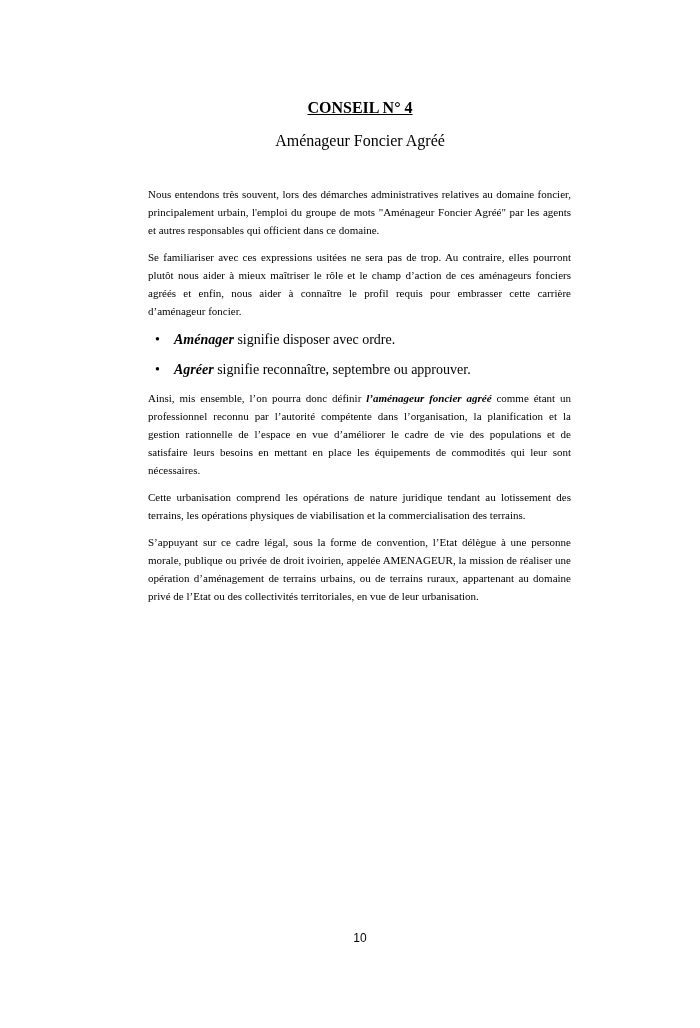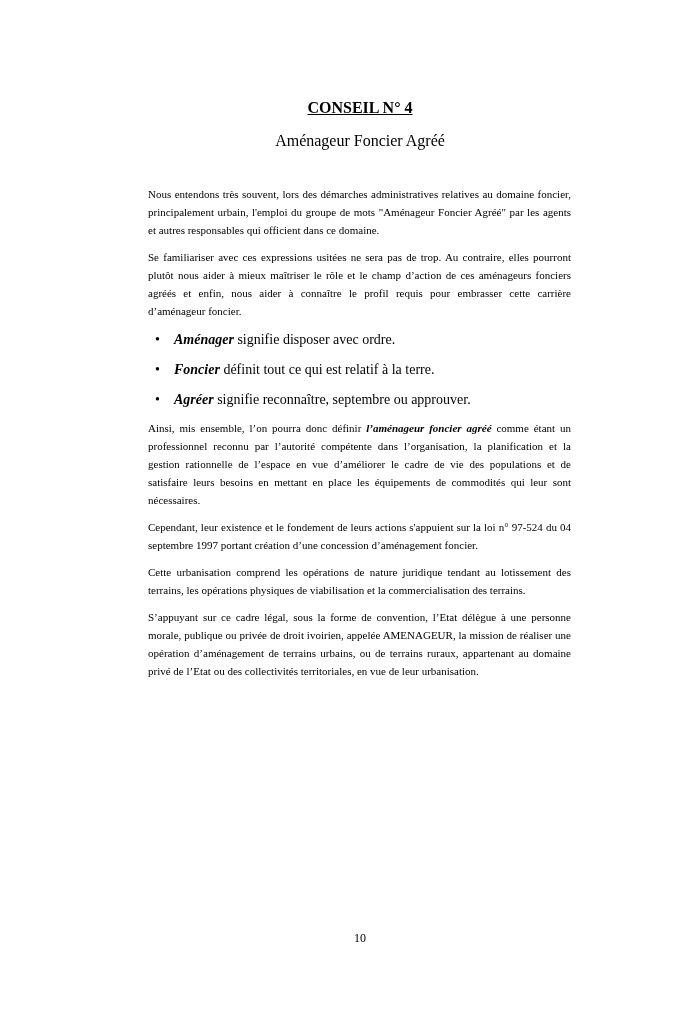--- a/index.html
+++ b/index.html
@@ -66,40 +66,38 @@
   .bold-italic {
     font-weight: bold;
     font-style: italic;
   }
   .page-number {
     position: absolute;
     left: 148px;
     width: 424px;
     top: 931px;
     text-align: center;
-    font-family: Liberation Serif, serif;
+    font-family: Liberation Sans, sans-serif;
     font-size: 12px;
     line-height: 14px;
   }
 </style>
 </head>
 <body>
 
 <div class="page">
   <div class="content">
     <h1 class="doc-title">CONSEIL N° 4</h1>
     <h2 class="doc-subtitle">Aménageur Foncier Agréé</h2>
     <div class="doc-body">
         <p><span>Nous entendons très souvent, lors des démarches administratives relatives au domaine foncier, principalement urbain, l'emploi du groupe de mots "Aménageur Foncier Agréé" par les agents et autres responsables qui officient dans ce domaine.</span></p>
         <p><span>Se familiariser avec ces expressions usitées ne sera pas de trop. Au contraire, elles pourront plutôt nous aider à mieux maîtriser le rôle et le champ d’action de ces aménageurs fonciers agréés et enfin, nous aider à connaître le profil requis pour embrasser cette carrière d’aménageur foncier.</span></p>
         <ul>
           <li><span class="bold-italic">Aménager</span><span> signifie disposer avec ordre.</span></li>
-          <li><span class="bold-italic">Foncier</span><span> définit tout ce qui est relatif à la terre.</span></li>
           <li><span class="bold-italic">Agréer</span><span> signifie reconnaître, septembre ou approuver.</span></li>
         </ul>
         <p><span>Ainsi, mis ensemble, l’on pourra donc définir </span><span class="bold-italic">l’aménageur foncier agréé</span><span> comme étant un professionnel reconnu par l’autorité compétente dans l’organisation, la planification et la gestion rationnelle de l’espace en vue d’améliorer le cadre de vie des populations et de satisfaire leurs besoins en mettant en place les équipements de commodités qui leur sont nécessaires.</span></p>
-        <p><span>Cependant, leur existence et le fondement de leurs actions s'appuient sur la loi n° 97-524 du 04 septembre 1997 portant création d’une concession d’aménagement foncier.</span></p>
         <p><span>Cette urbanisation comprend les opérations de nature juridique tendant au lotissement des terrains, les opérations physiques de viabilisation et la commercialisation des terrains.</span></p>
         <p><span>S’appuyant sur ce cadre légal, sous la forme de convention, l’Etat délègue à une personne morale, publique ou privée de droit ivoirien, appelée AMENAGEUR, la mission de réaliser une opération d’aménagement de terrains urbains, ou de terrains ruraux, appartenant au domaine privé de l’Etat ou des collectivités territoriales, en vue de leur urbanisation.</span></p>
       </div>
   </div>
   <div class="page-number">10</div>
 </div>
 
 </body></html>

